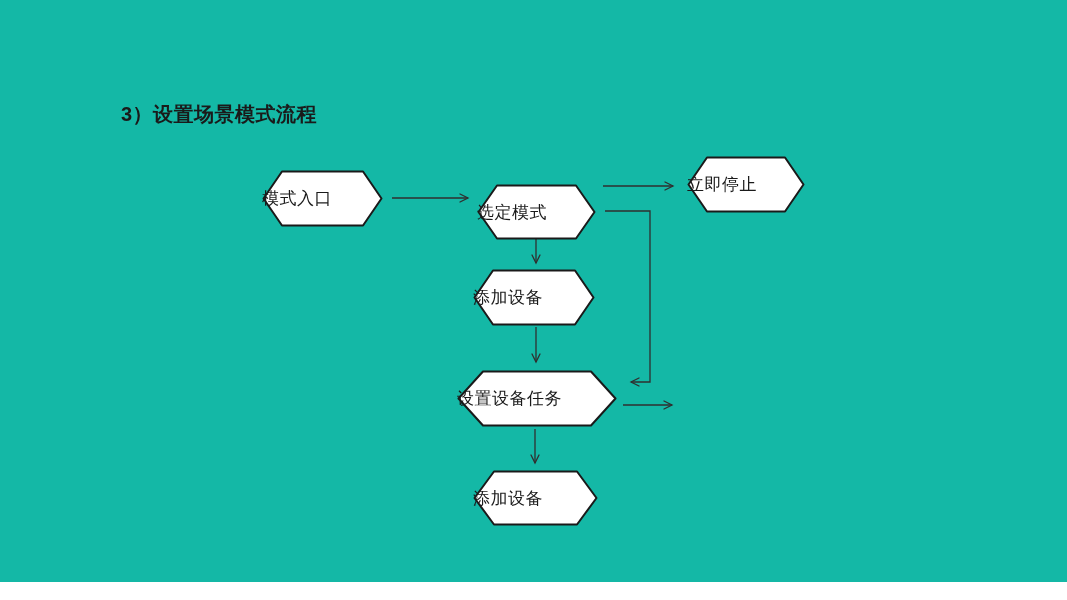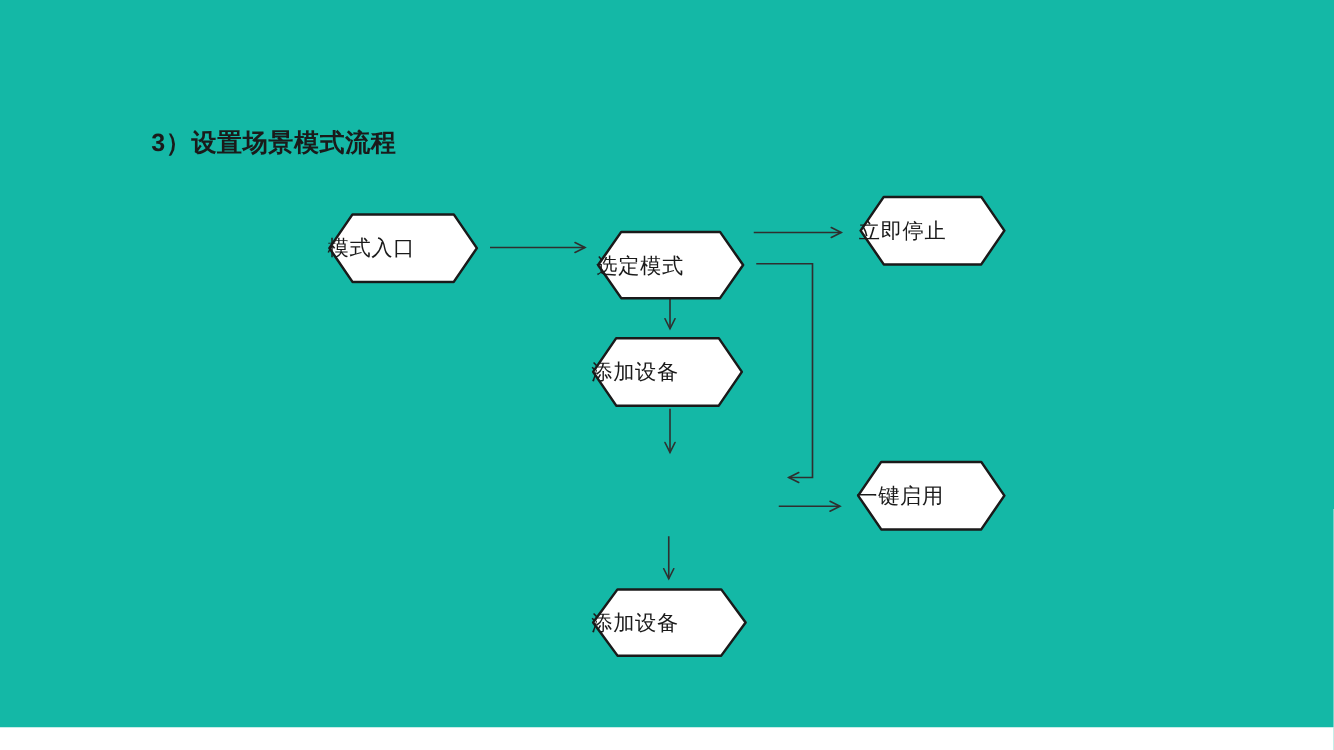--- a/index.html
+++ b/index.html
@@ -99,27 +99,27 @@
     <span class="node-label">立即停止</span>
   </div>
 
   <div class="node" style="left:473px;top:269px;width:122px;height:57px">
     <svg class="hex-svg" width="122" height="57" viewBox="0 0 122 57">
       <polygon points="1.5,28.5 20,1.5 102,1.5 120.5,28.5 102,55.5 20,55.5"></polygon>
     </svg>
     <span class="node-label">添加设备</span>
   </div>
 
+  <div class="node" style="left:457px;top:370px;width:160px;height:57px">
+    <svg class="hex-svg" width="160" height="57" viewBox="0 0 160 57">
+      <polygon points="1.5,28.5 26,1.5 134,1.5 158.5,28.5 134,55.5 26,55.5"></polygon>
+    </svg>
+    <span class="node-label">设置设备任务</span>
+  </div>
 
-  <div class="node" style="left:685px;top:368px;width:120px;height:57px">
-    <svg class="hex-svg" width="120" height="57" viewBox="0 0 120 57">
-      <polygon points="1.5,28.5 20,1.5 100,1.5 118.5,28.5 100,55.5 20,55.5"></polygon>
-    </svg>
-    <span class="node-label">一键启用</span>
-  </div>
 
   <div class="node" style="left:473px;top:470px;width:125px;height:56px">
     <svg class="hex-svg" width="125" height="56" viewBox="0 0 125 56">
       <polygon points="1.5,28 21,1.5 104,1.5 123.5,28 104,54.5 21,54.5"></polygon>
     </svg>
     <span class="node-label">添加设备</span>
   </div>
 
 </div>
 

